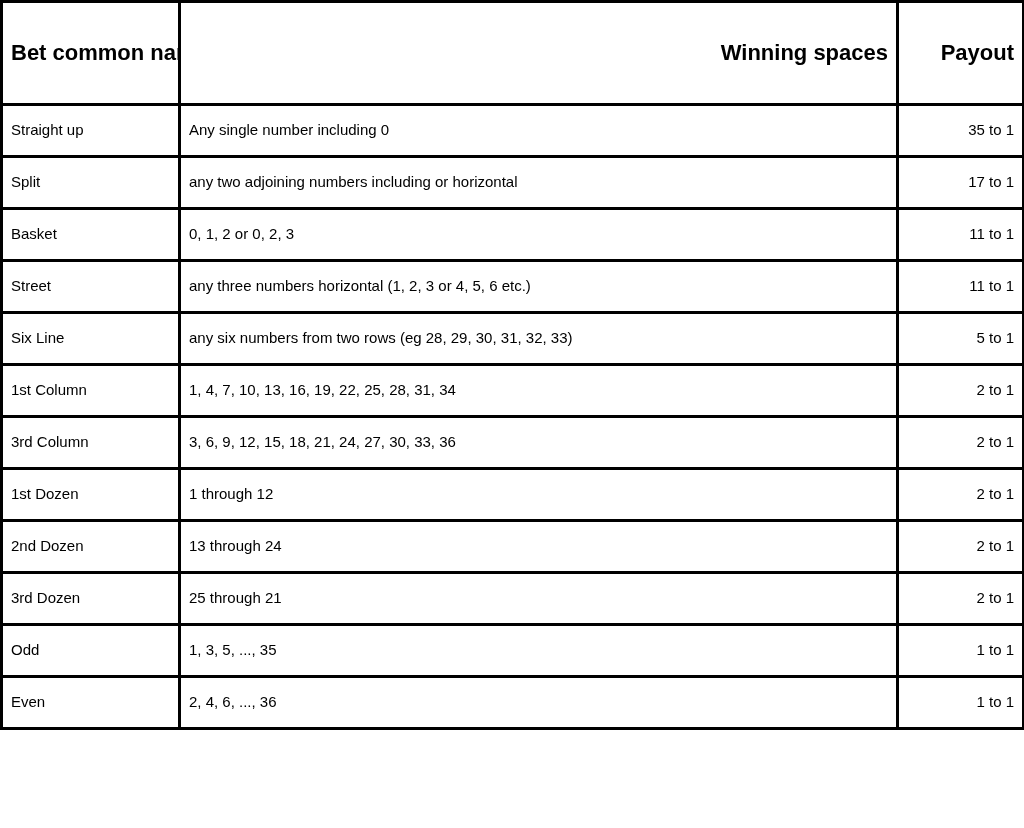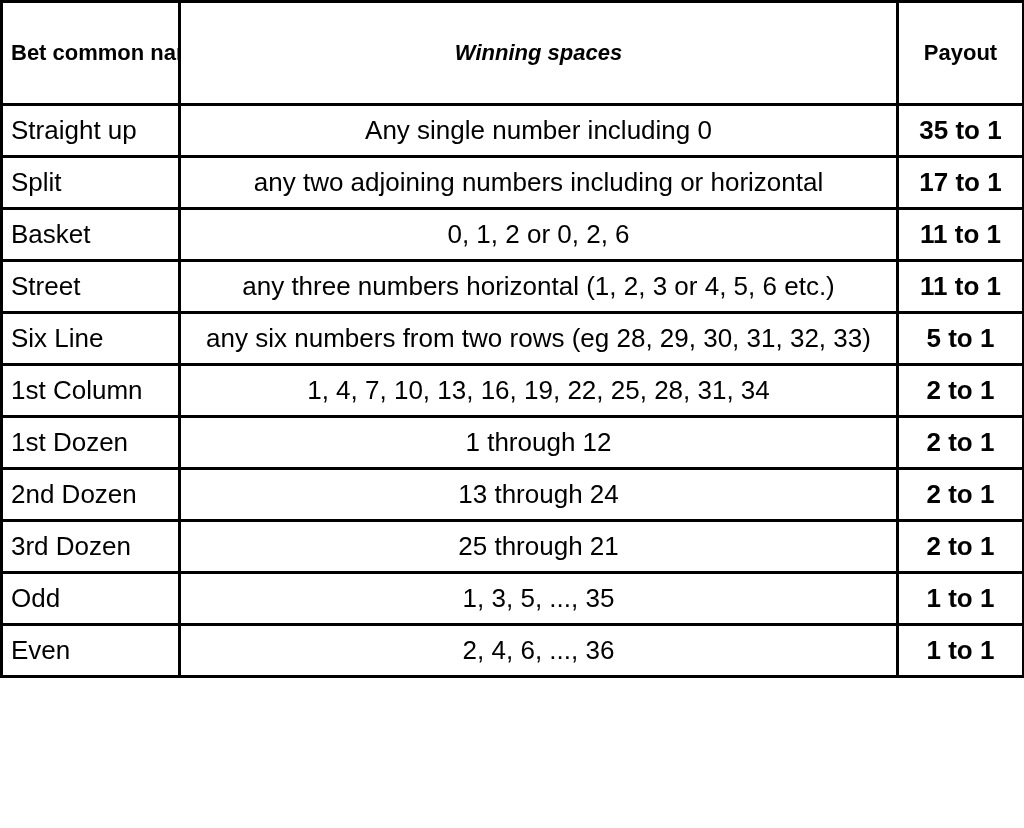--- a/index.html
+++ b/index.html
@@ -27,50 +27,49 @@
   }
   table.bet-table col.c-name  { width: 178px; }
   table.bet-table col.c-space { width: 718px; }
   table.bet-table col.c-pay   { width: 126px; }
 
   table.bet-table th,
   table.bet-table td {
     border: 3px solid #000000;
     padding: 4px 8px 5px 8px;
     vertical-align: middle;
-    font-size: 26px;
+    font-size: 15px;
     line-height: 1.18;
     white-space: nowrap;
     overflow: hidden;
   }
   table.bet-table thead th {
     font-weight: bold;
     font-size: 22px;
     height: 96px;
     padding-top: 2px;
     padding-bottom: 2px;
   }
   th.head-name {
     text-align: center;
     white-space: normal;
     line-height: 1.22;
   }
   th.head-space {
-    text-align: center;
-    font-style: italic;
+    text-align: right;
   }
   th.head-pay {
-    text-align: center;
+    text-align: right;
   }
   table.bet-table tbody td {
     height: 40px;
   }
   td.cell-name  { text-align: left; }
-  td.cell-space { text-align: center; }
-  td.cell-pay   { text-align: center; font-weight: bold; }
+  td.cell-space { text-align: left; }
+  td.cell-pay   { text-align: right; }
 </style>
 </head>
 <body>
 
 <div class="table-wrap">
   <table class="bet-table">
     <colgroup>
       <col class="c-name">
       <col class="c-space">
       <col class="c-pay">
@@ -88,36 +87,41 @@
         <td class="cell-space">Any single number including 0</td>
         <td class="cell-pay">35 to 1</td>
       </tr>
       <tr>
         <td class="cell-name">Split</td>
         <td class="cell-space">any two adjoining numbers including or horizontal</td>
         <td class="cell-pay">17 to 1</td>
       </tr>
       <tr>
         <td class="cell-name">Basket</td>
-        <td class="cell-space">0, 1, 2 or  0, 2, 6</td>
+        <td class="cell-space">0, 1, 2 or  0, 2, 3</td>
         <td class="cell-pay">11 to 1</td>
       </tr>
       <tr>
         <td class="cell-name">Street</td>
         <td class="cell-space">any three numbers horizontal (1, 2, 3 or 4, 5, 6 etc.)</td>
         <td class="cell-pay">11 to 1</td>
       </tr>
       <tr>
         <td class="cell-name">Six Line</td>
         <td class="cell-space">any six numbers from two rows (eg 28, 29, 30, 31, 32, 33)</td>
         <td class="cell-pay">5 to 1</td>
       </tr>
       <tr>
         <td class="cell-name">1st Column</td>
         <td class="cell-space">1, 4, 7, 10, 13, 16, 19, 22, 25, 28, 31, 34</td>
+        <td class="cell-pay">2 to 1</td>
+      </tr>
+      <tr>
+        <td class="cell-name">3rd Column</td>
+        <td class="cell-space">3, 6, 9, 12, 15, 18, 21, 24, 27, 30, 33, 36</td>
         <td class="cell-pay">2 to 1</td>
       </tr>
       <tr>
         <td class="cell-name">1st Dozen</td>
         <td class="cell-space">1 through 12</td>
         <td class="cell-pay">2 to 1</td>
       </tr>
       <tr>
         <td class="cell-name">2nd Dozen</td>
         <td class="cell-space">13 through 24</td>

